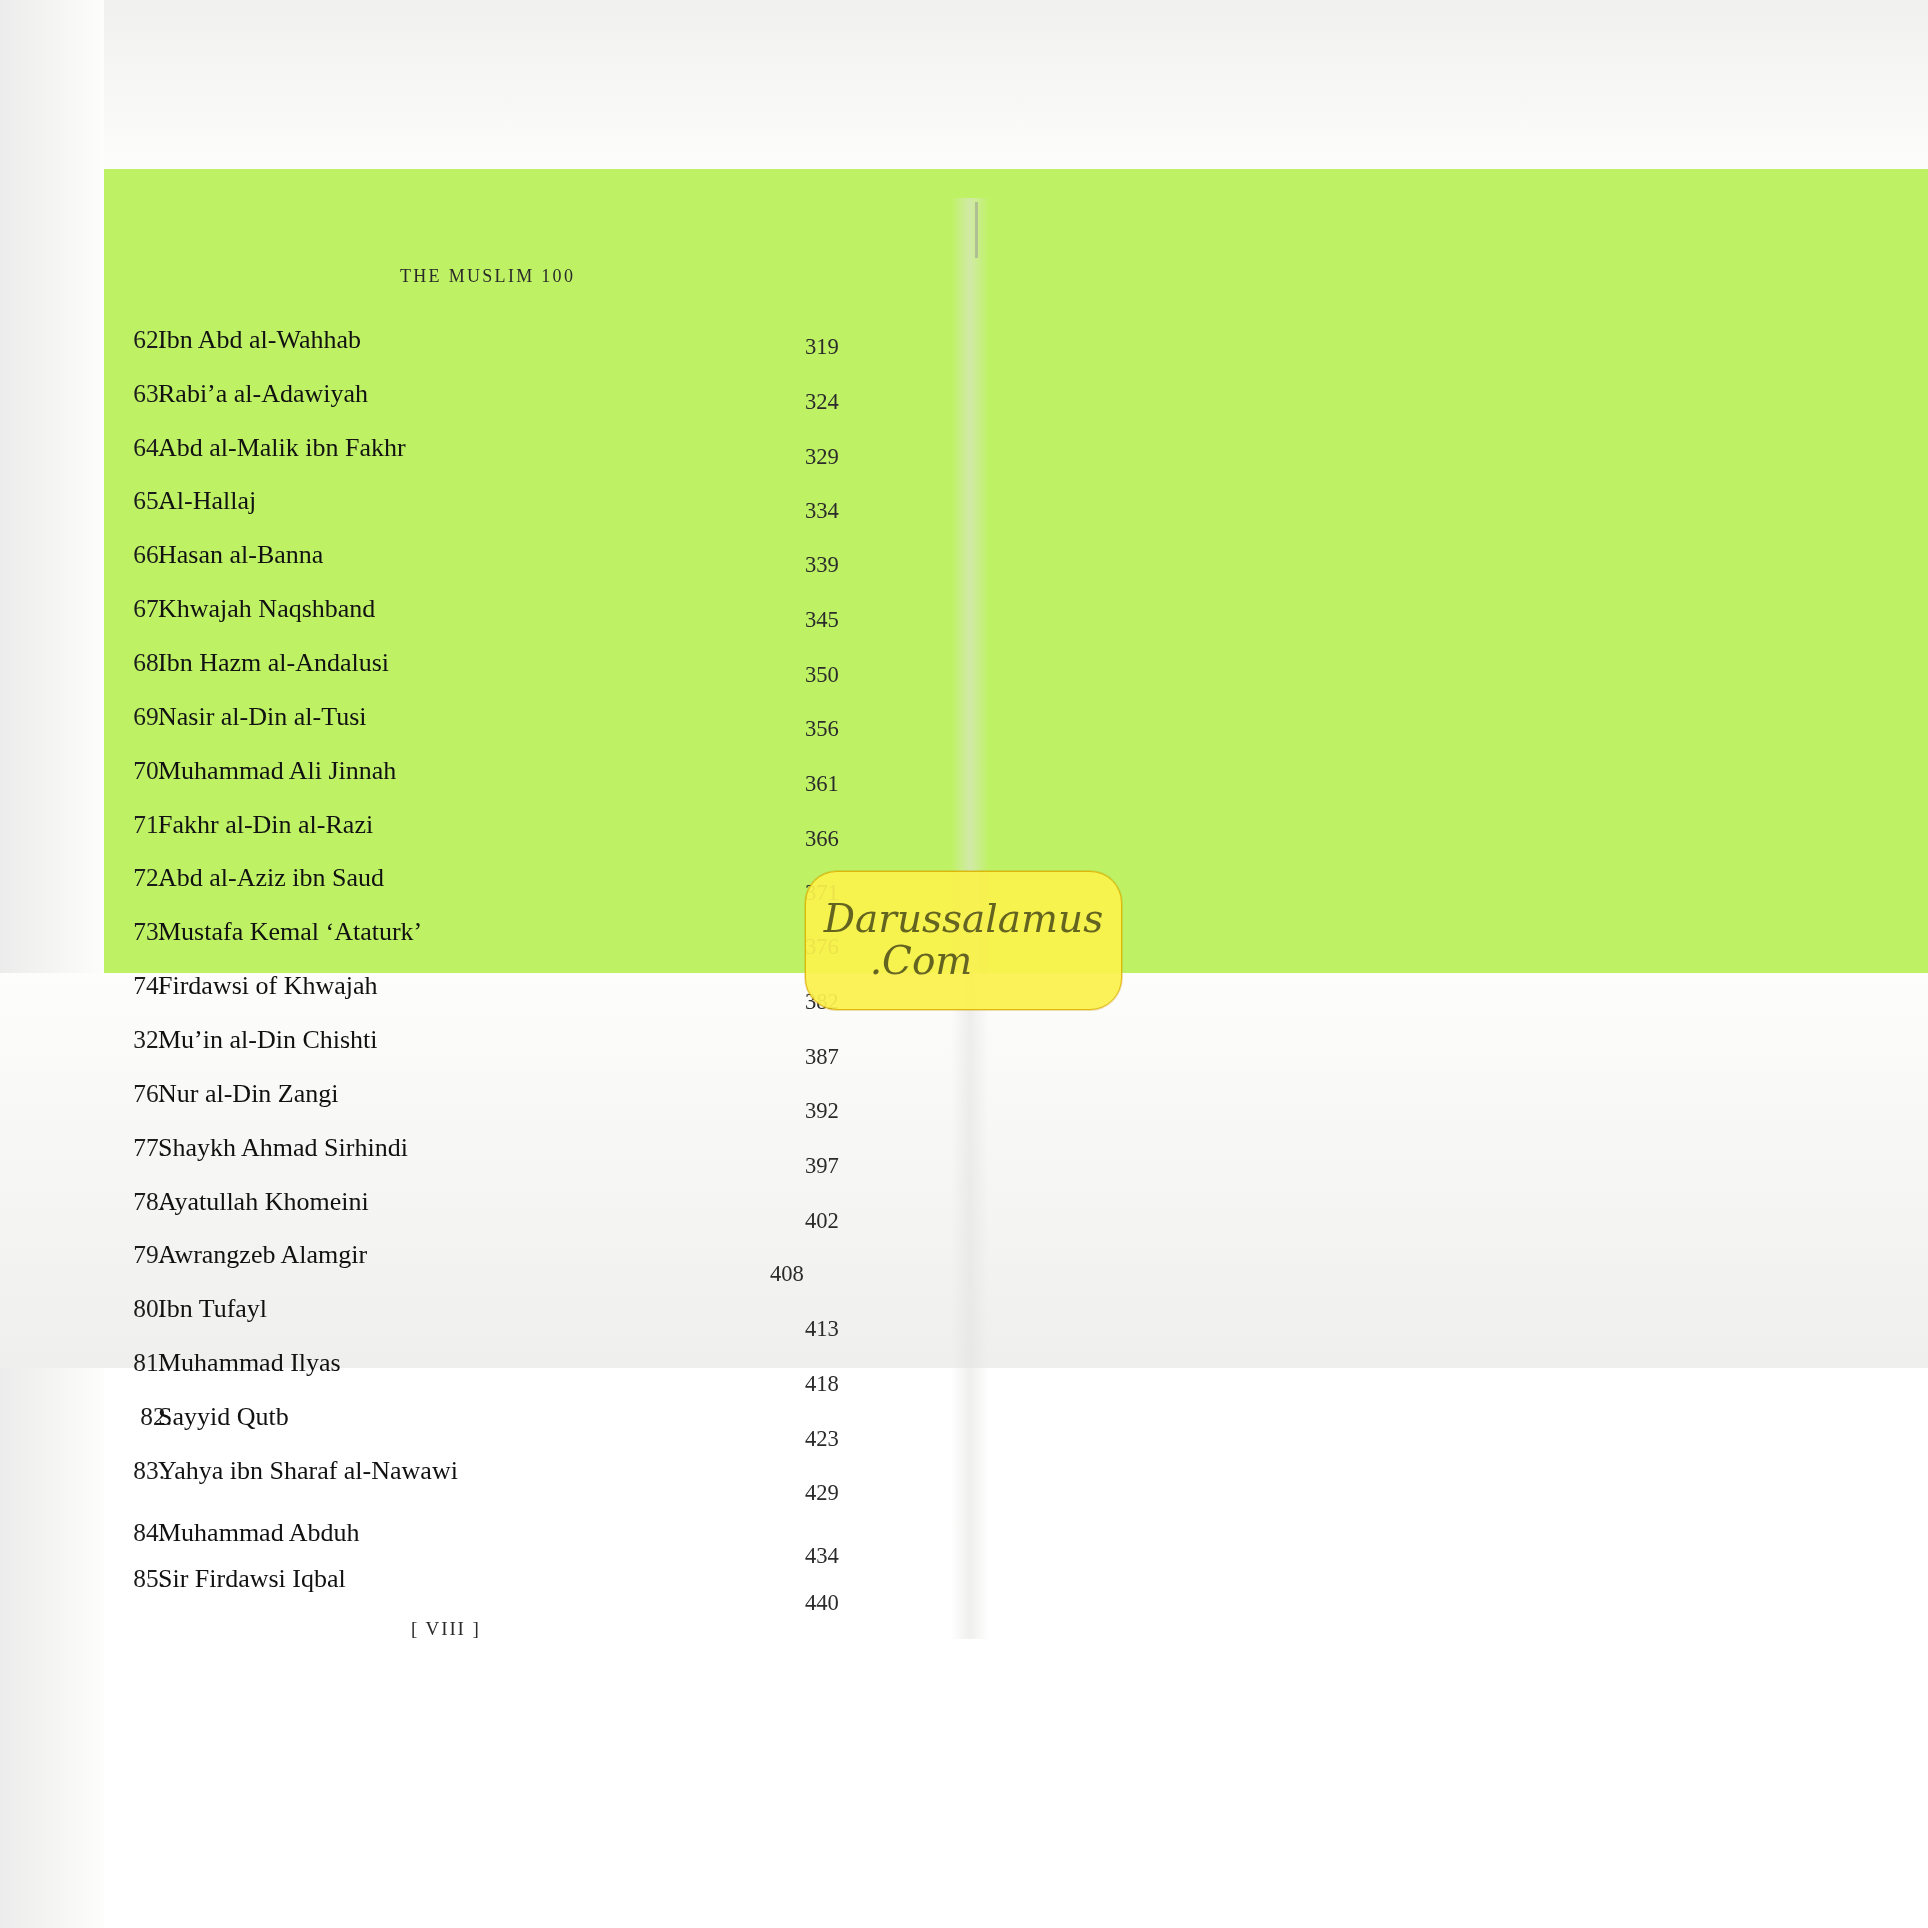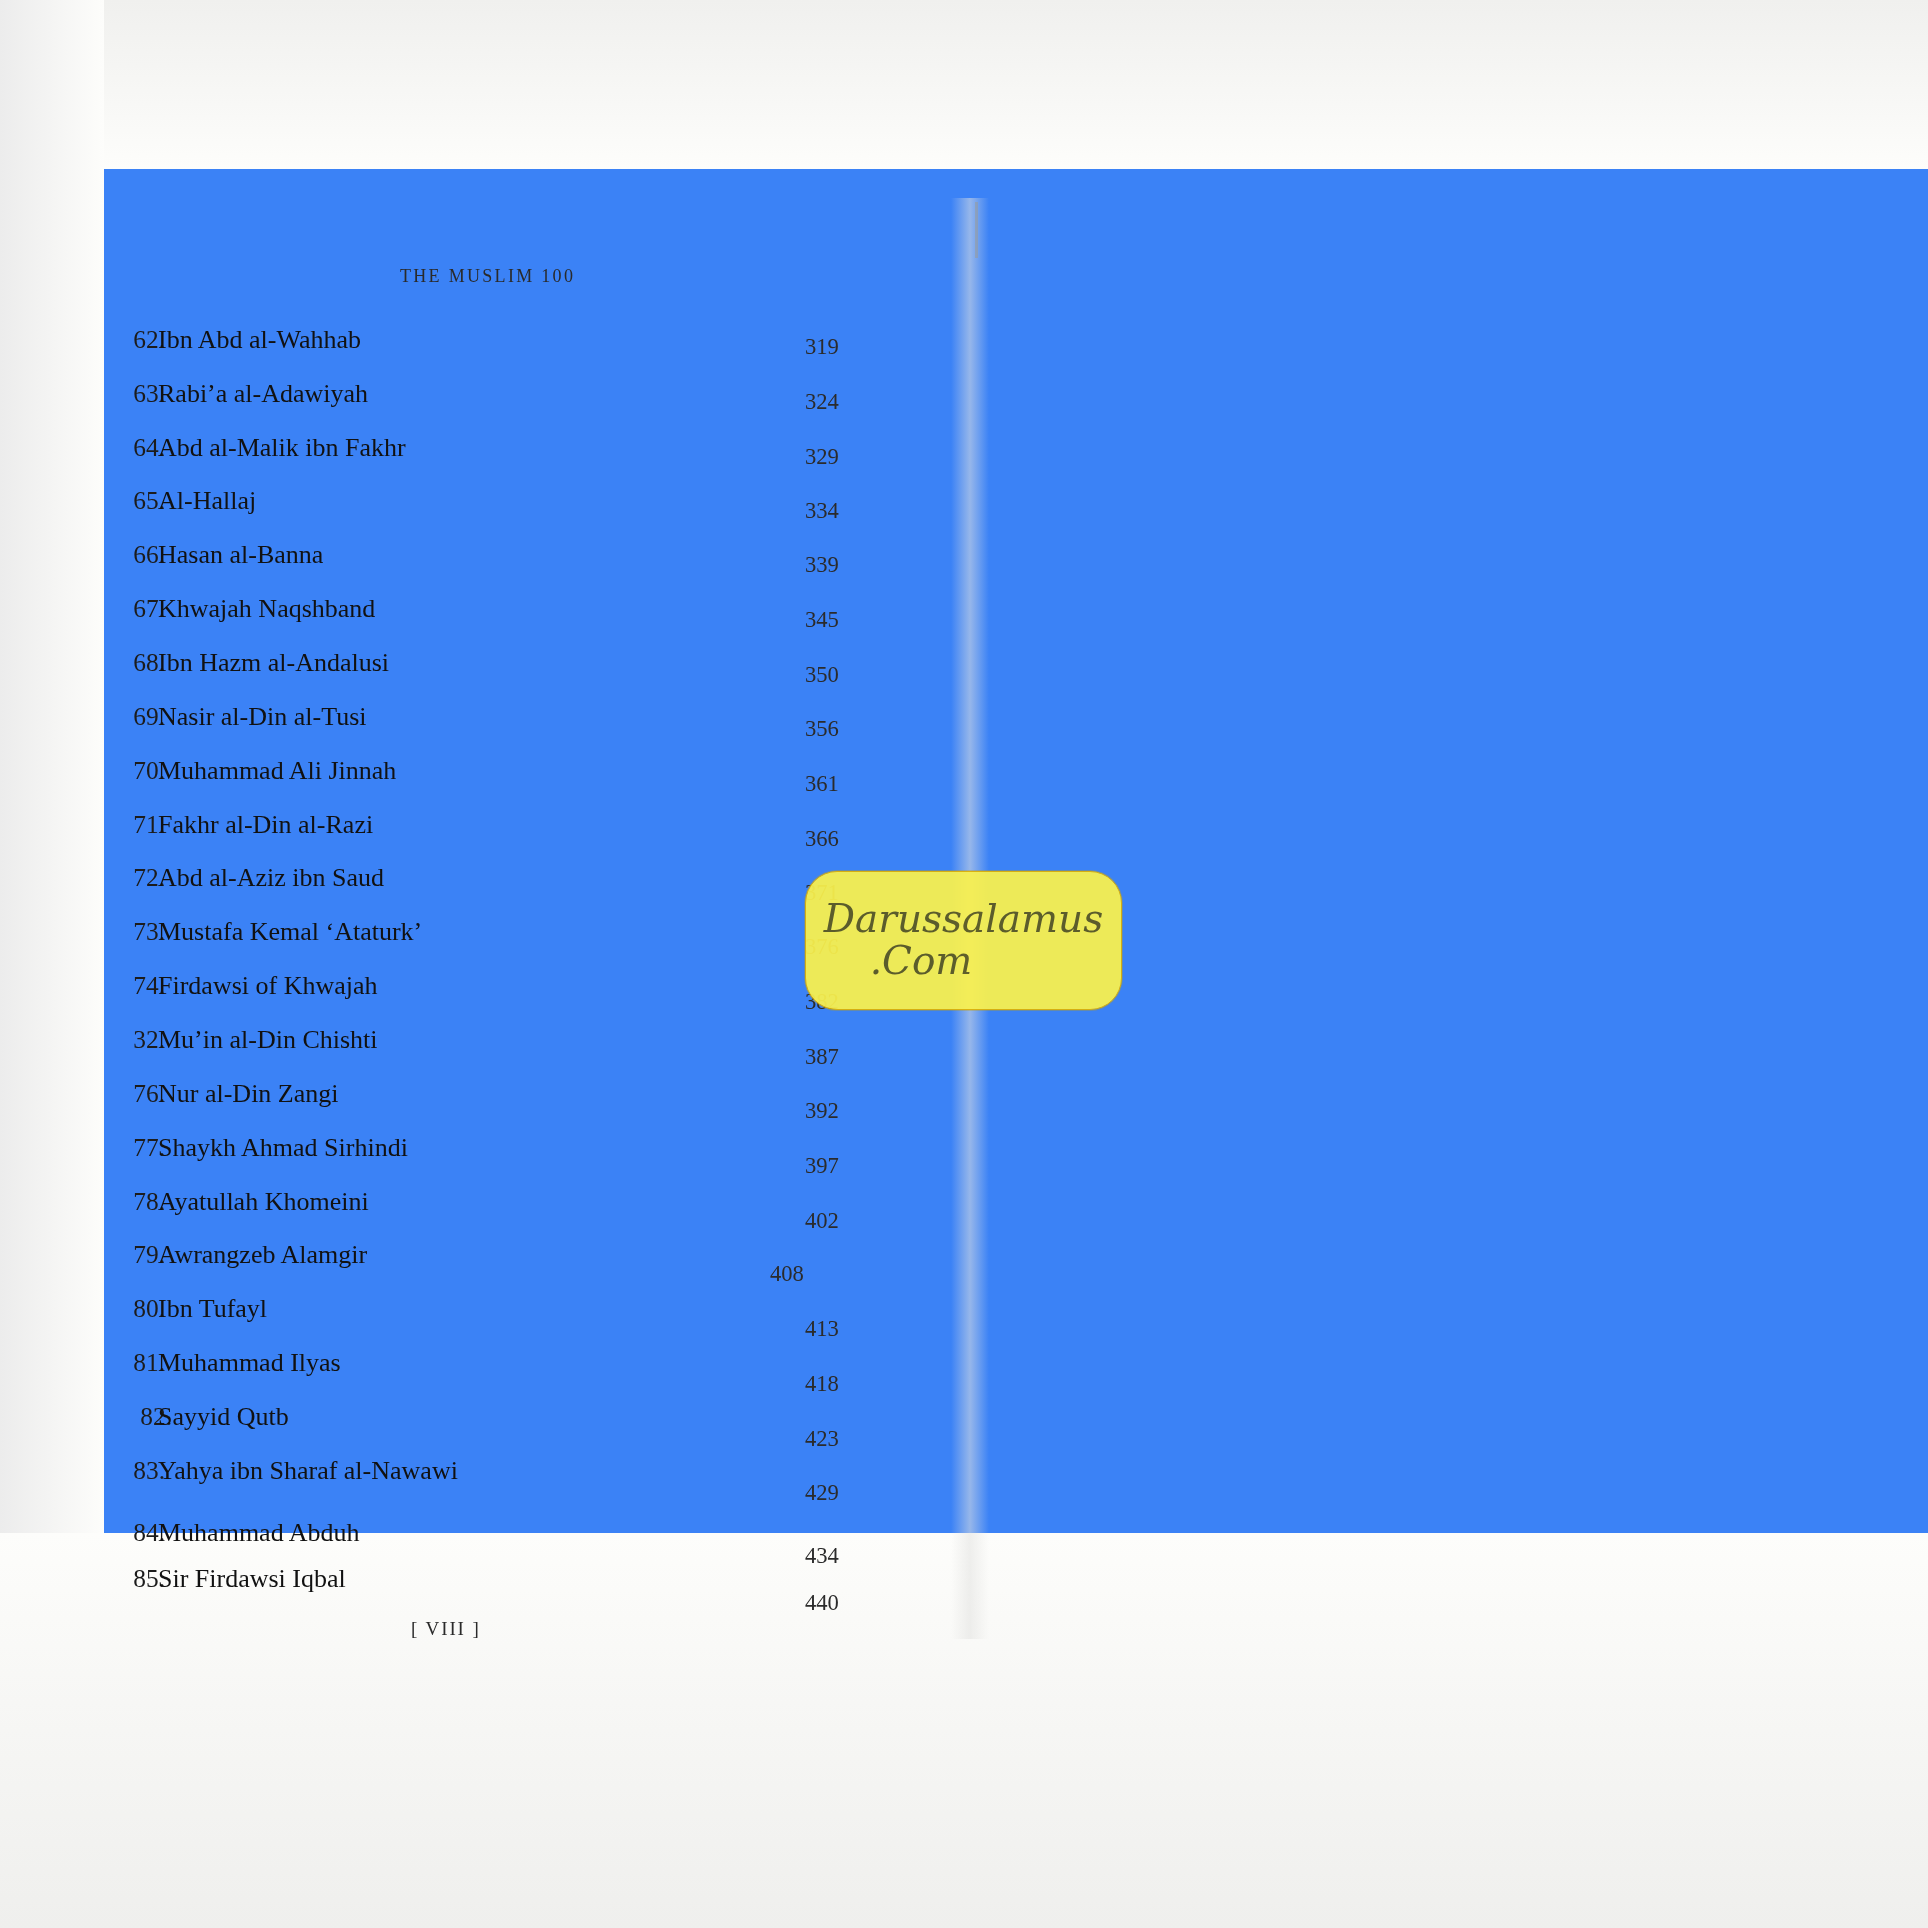--- a/index.html
+++ b/index.html
@@ -13,22 +13,22 @@
     font-family: "Liberation Serif", serif;
     color: #1a1a1a;
     position: relative;
     overflow: hidden;
   }
   .page-spread {
     position: absolute;
     left: 0;
     top: 0;
     width: 1928px;
-    height: 1928px;
-    background: #3b82f6;
+    height: 1368px;
+    background: #bef264;
   }
   
   .scan-shade-left {
     position: absolute;
     left: 0; top: 0; width: 104px; height: 1928px;
     background: linear-gradient(to right, #ececec, #fdfdfb);
     pointer-events: none;
   }
   .scan-shade-top {
     position: absolute;

